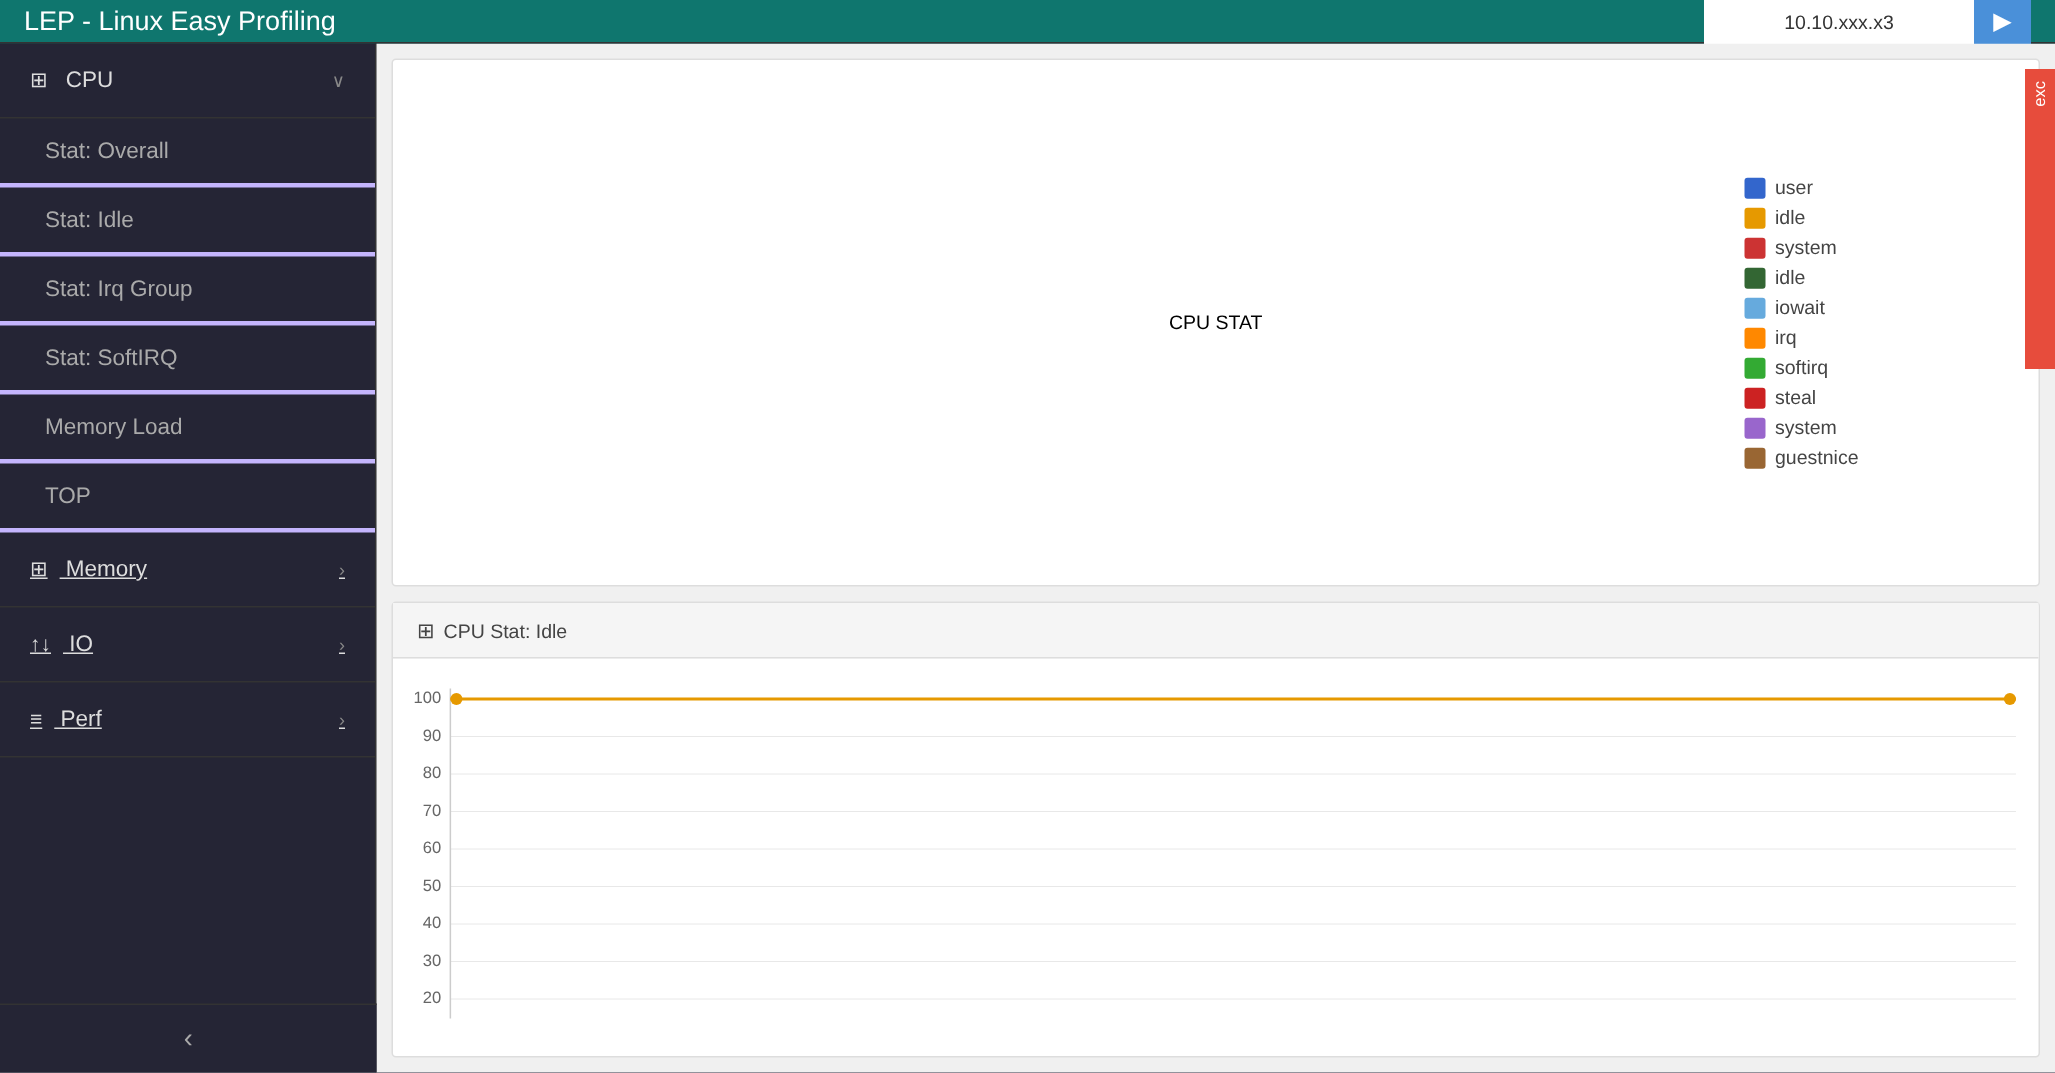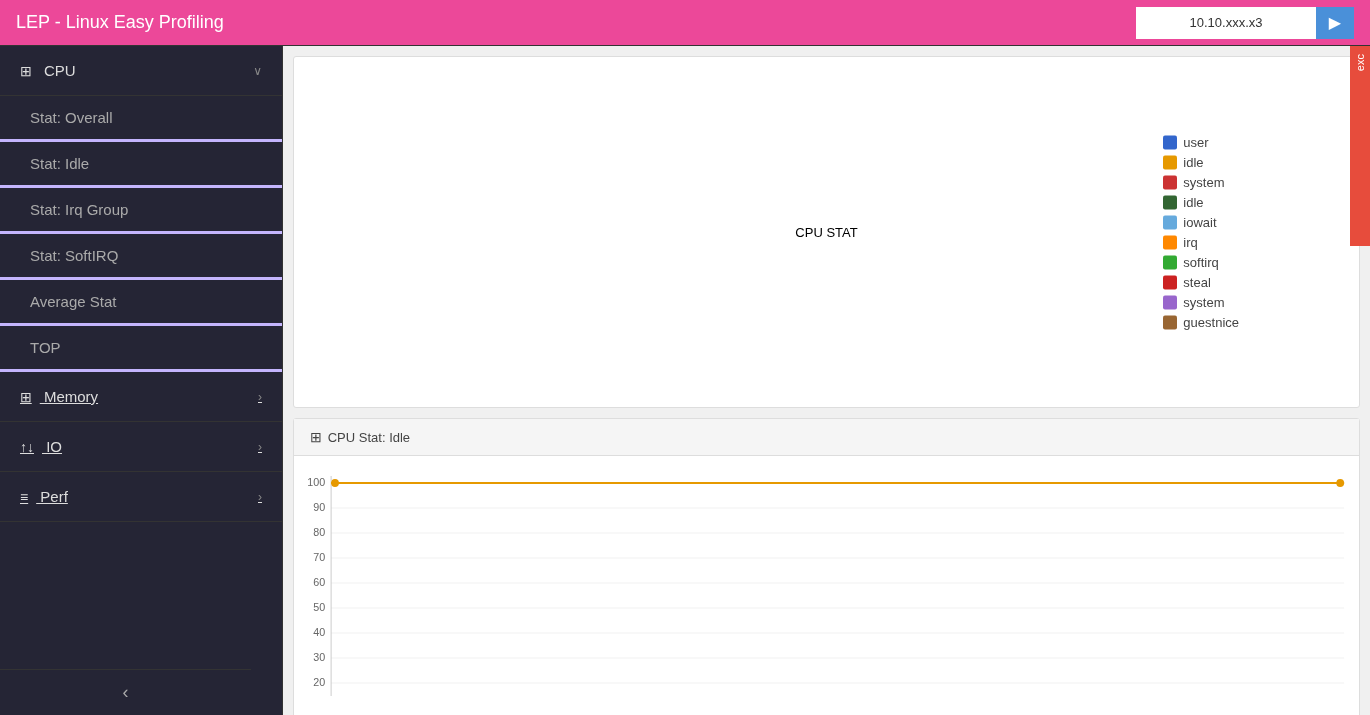--- a/index.html
+++ b/index.html
@@ -1,21 +1,21 @@
 <!DOCTYPE html>
 <html><head>
   <meta charset="utf-8">
   <style>
     * { box-sizing: border-box; margin: 0; padding: 0; }
     body { font-family: 'Segoe UI', Arial, sans-serif; background: #1a1a2e; color: #ccc; display: flex; flex-direction: column; height: 715px; overflow: hidden; }
 
     
     .header {
-      background: #ec4899;
-      height: 46px;
+      background: #0f766e;
+      height: 29px;
       display: flex;
       align-items: center;
       justify-content: space-between;
       padding: 0 16px;
       border-bottom: 1px solid #333;
       flex-shrink: 0;
     }
     .header-title {
       color: #fff;
       font-size: 18px;
@@ -52,21 +52,21 @@
 
     
     .layout {
       display: flex;
       flex: 1;
       overflow: hidden;
     }
 
     
     .sidebar {
-      width: 283px;
+      width: 251px;
       background: #252535;
       flex-shrink: 0;
       overflow-y: auto;
       border-right: 1px solid #333;
     }
     .sidebar-section-header {
       display: flex;
       align-items: center;
       justify-content: space-between;
       padding: 16px 20px;
@@ -220,21 +220,21 @@
       <span>
         <span class="sidebar-section-icon">⊞</span>
         CPU
       </span>
       <span class="sidebar-chevron">∨</span>
     </div>
     <div class="sidebar-item">Stat: Overall</div>
     <div class="sidebar-item">Stat: Idle</div>
     <div class="sidebar-item">Stat: Irq Group</div>
     <div class="sidebar-item">Stat: SoftIRQ</div>
-    <div class="sidebar-item">Average Stat</div>
+    <div class="sidebar-item">Memory Load</div>
     <div class="sidebar-item">TOP</div>
 
     <div class="sidebar-collapsed-section">
       <span>
         <span class="sidebar-section-icon">⊞</span>
         Memory
       </span>
       <span class="sidebar-chevron">›</span>
     </div>
 

